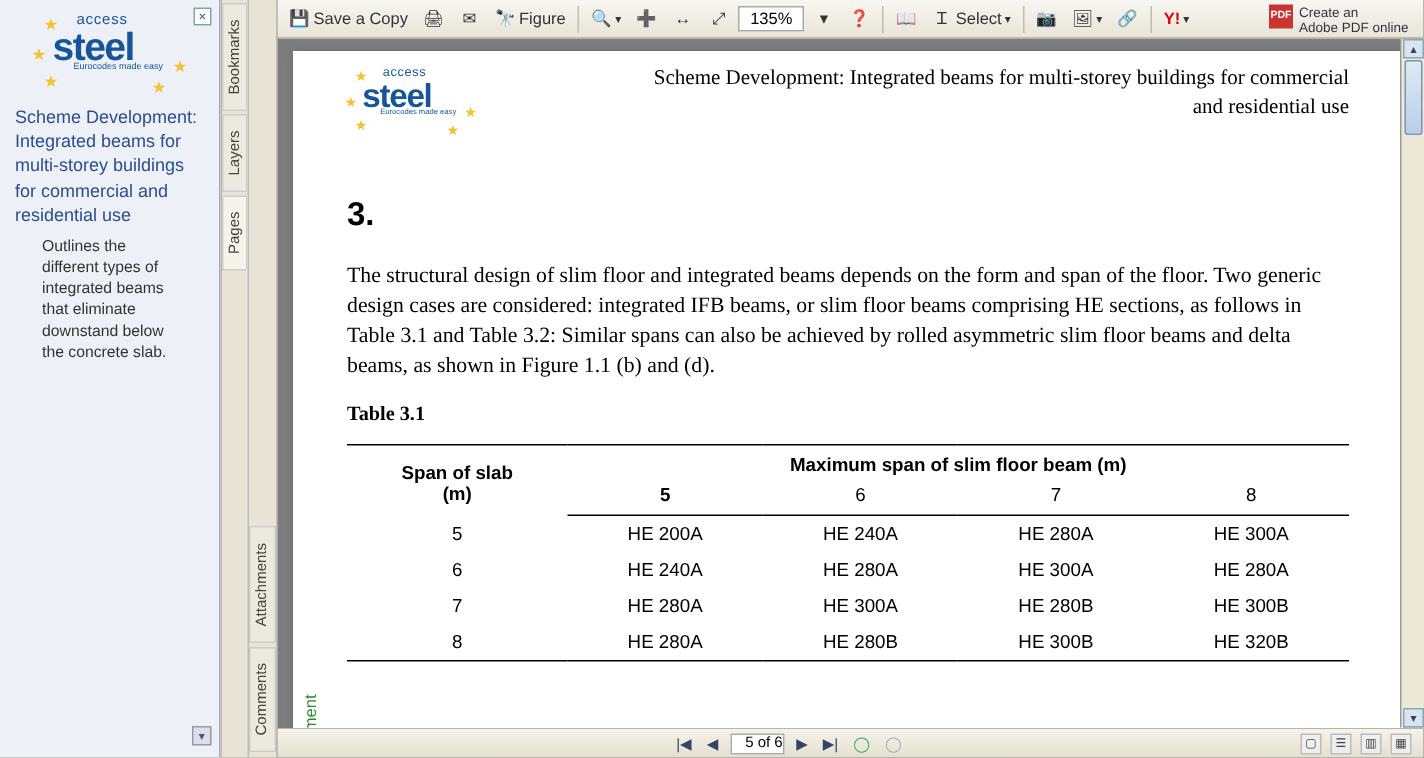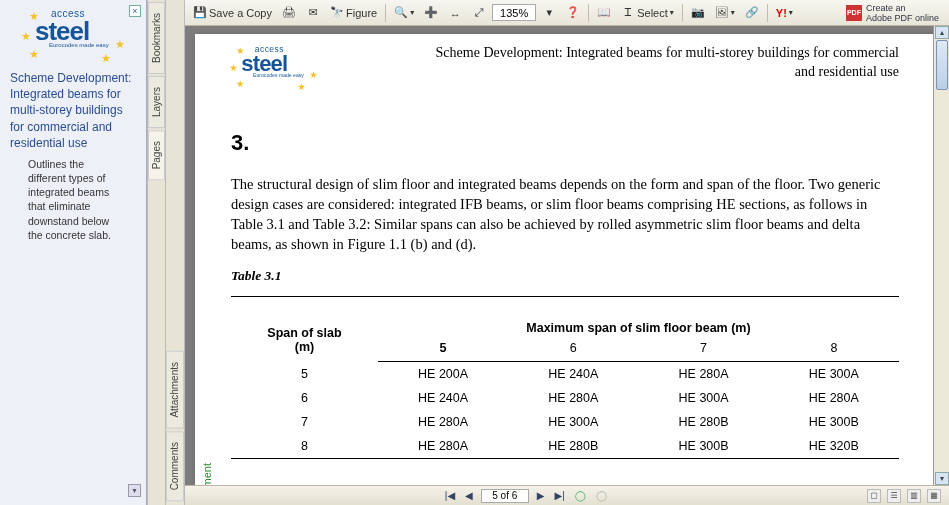--- a/index.html
+++ b/index.html
@@ -16,47 +16,47 @@
 .vtab{writing-mode:vertical-rl;transform:rotate(180deg);font-size:10px;color:#444;padding:10px 2px;border:1px solid #ccc;background:#eceade;margin-bottom:2px;cursor:pointer;text-align:center}
 .vtab.active{background:#f6f4ea}
 .sidetabs2{width:19px;background:#e7e4d6;border-right:1px solid #bbb;display:flex;flex-direction:column;justify-content:flex-end;padding-bottom:2px}
 .docarea{flex:1;display:flex;flex-direction:column;background:#8a8a8a;overflow:hidden}
 .toolbar{height:26px;background:linear-gradient(#f7f6f1,#e8e5d8);border-bottom:1px solid #b8b5a4;display:flex;align-items:center;padding:0 4px;gap:2px;font-size:11px;color:#333}
 .tb{display:inline-flex;align-items:center;gap:2px;padding:2px 3px;border:1px solid transparent;cursor:pointer;white-space:nowrap}
 .tsep{width:1px;height:18px;background:#c0bdab;margin:0 2px}
 .ticon{width:14px;height:14px;display:inline-flex;align-items:center;justify-content:center;font-size:11px}
 .zoombox{width:44px;height:17px;border:1px solid #aaa;background:#fff;font-size:11px;text-align:center;padding:0}
 .yahoo{color:#d00;font-weight:bold;font-size:11px}
-.createpdf{margin-left:auto;display:flex;align-items:center;gap:4px;font-size:9px;color:#334;cursor:pointer;padding:0 6px}
+.createpdf{margin-left:auto;display:flex;align-items:flex-start;gap:4px;font-size:9px;color:#334;cursor:pointer;padding:0 6px}
 .createpdf .pdficon{width:16px;height:16px;background:#c33;color:#fff;font-size:7px;font-weight:bold;display:flex;align-items:center;justify-content:center}
 .viewport{flex:1;background:#7d7d7d;overflow:auto;padding:8px 0 0 10px;position:relative}
 .vscroll{position:absolute;right:0;top:0;bottom:0;width:16px;background:#ece9d8;border-left:1px solid #999}
 .vthumb{position:absolute;top:14px;left:2px;width:12px;height:50px;background:linear-gradient(#dfe9f5,#b9cfe7);border:1px solid #7a93b5;border-radius:2px}
 .varrow{position:absolute;left:1px;width:14px;height:13px;background:#d8e4f2;border:1px solid #8aa;font-size:8px;text-align:center;line-height:11px;color:#345}
 .page{background:#fff;width:740px;min-height:470px;box-shadow:2px 2px 6px rgba(0,0,0,.4);padding:10px 36px 20px 36px;position:relative}
 .doc-hdr{display:flex;gap:24px}
 .doc-hdr-right{flex:1;text-align:right;font-family:'Times New Roman',serif;font-size:14px;line-height:1.35}
 .docref{margin-top:4px}
 .heading{font-family:Arial,sans-serif;font-size:22px;font-weight:bold;margin:36px 0 18px;display:flex;gap:30px}
 .body-text{font-family:'Times New Roman',serif;font-size:14.5px;line-height:1.38;margin-bottom:14px}
-.tbl-caption{font-family:'Times New Roman',serif;font-size:13.5px;font-weight:bold;font-style:italic;margin:8px 0 12px;display:flex;gap:38px}
+.tbl-caption{font-family:'Times New Roman',serif;font-size:13.5px;font-weight:bold;margin:8px 0 12px;display:flex;gap:38px}
 table.data{width:100%;border-collapse:collapse;font-family:Arial,sans-serif;font-size:12.5px}
-table.data thead tr:first-child th{border-top:1.5px solid #000;padding-top:24px}
+table.data thead tr:first-child th{border-top:1.5px solid #000;padding-top:6px}
 table.data thead th{font-weight:bold;text-align:center;padding:3px 6px}
 table.data thead tr.sub th{border-bottom:1.5px solid #000;padding-bottom:6px;font-weight:normal}
 table.data thead tr.sub th:first-child{font-weight:bold}
 table.data tbody td{text-align:center;padding:5px 6px;font-weight:normal}
 table.data tbody tr:last-child td{border-bottom:1px solid #000}
 .tbl-note{font-family:Arial,sans-serif;font-size:10.5px;margin-top:4px;line-height:1.35}
 .emark{position:absolute;left:6px;bottom:10px;writing-mode:vertical-rl;transform:rotate(180deg);font-size:11px;color:#2a8a2f}
 .statusbar{height:20px;background:linear-gradient(#f5f3ea,#e3e0d0);border-top:1px solid #b8b5a4;display:flex;align-items:center;font-size:10px;color:#444}
 .sb-center{flex:1;display:flex;justify-content:center;align-items:center;gap:6px}
 .sb-center .navbtn{cursor:pointer;color:#3a6;font-size:10px;padding:0 2px}
 .sb-center .navbtn.blue{color:#346}
-.pagebox{width:48px;height:14px;border:1px solid #aaa;background:#fff;font-size:10px;text-align:center}
+.pagebox{width:36px;height:14px;border:1px solid #aaa;background:#fff;font-size:10px;text-align:right}
 .sb-right{display:flex;gap:6px;padding-right:8px}
 .sbicon{width:14px;height:14px;border:1px solid #bbb;background:#eee;font-size:8px;text-align:center;line-height:12px;cursor:pointer}
 .steel-logo{display:inline-block;position:relative;width:100px;height:50px}
 .steel-logo .txt1{position:absolute;top:0;left:28px;font-size:10px;color:#16559a;letter-spacing:.5px}
 .steel-logo .txt2{position:absolute;top:8px;left:12px;font-family:'Arial Black',Arial;font-size:26px;font-weight:900;color:#16559a;letter-spacing:-1px}
 .steel-logo .txt3{position:absolute;top:34px;left:26px;font-size:6px;color:#16559a}
 .steel-logo .star{position:absolute;color:#f2c230;font-size:11px}
 .steel-logo.small{transform:scale(.85);transform-origin:top left}
 </style>
 </head>

